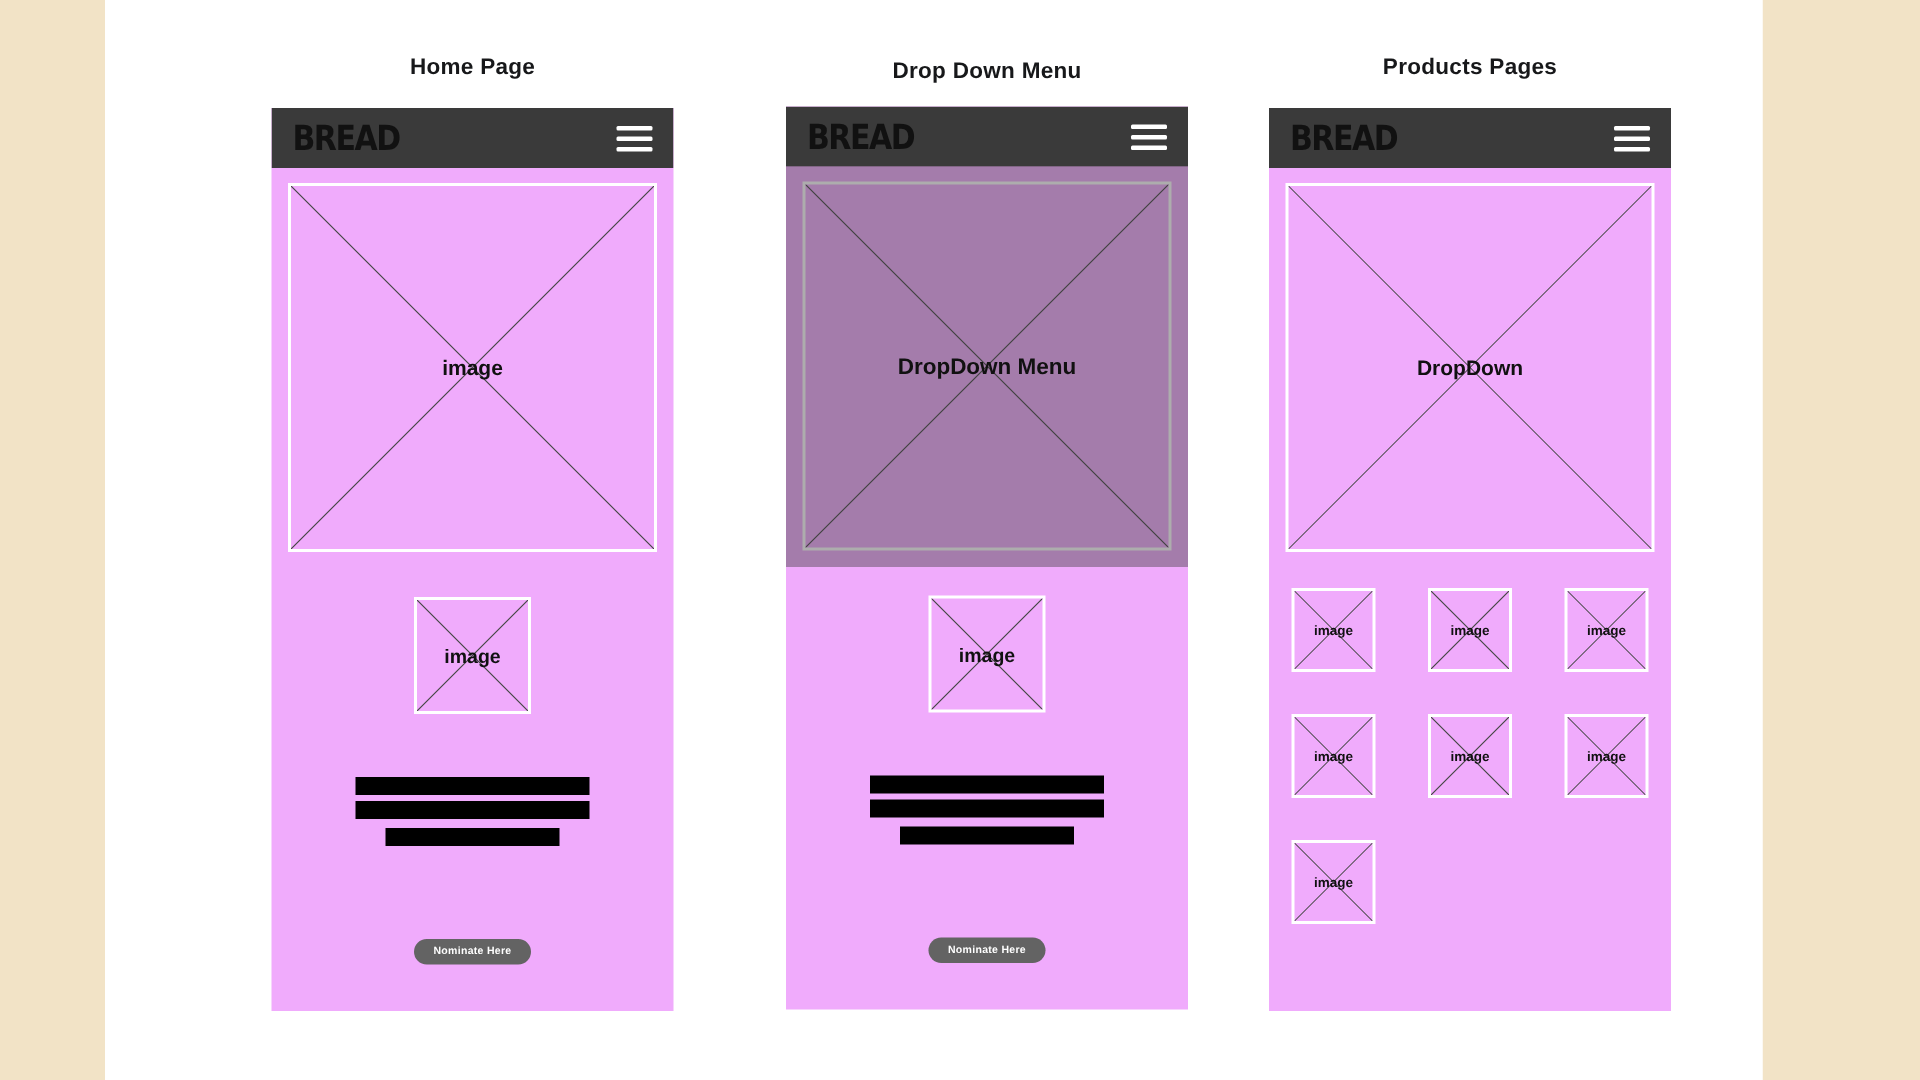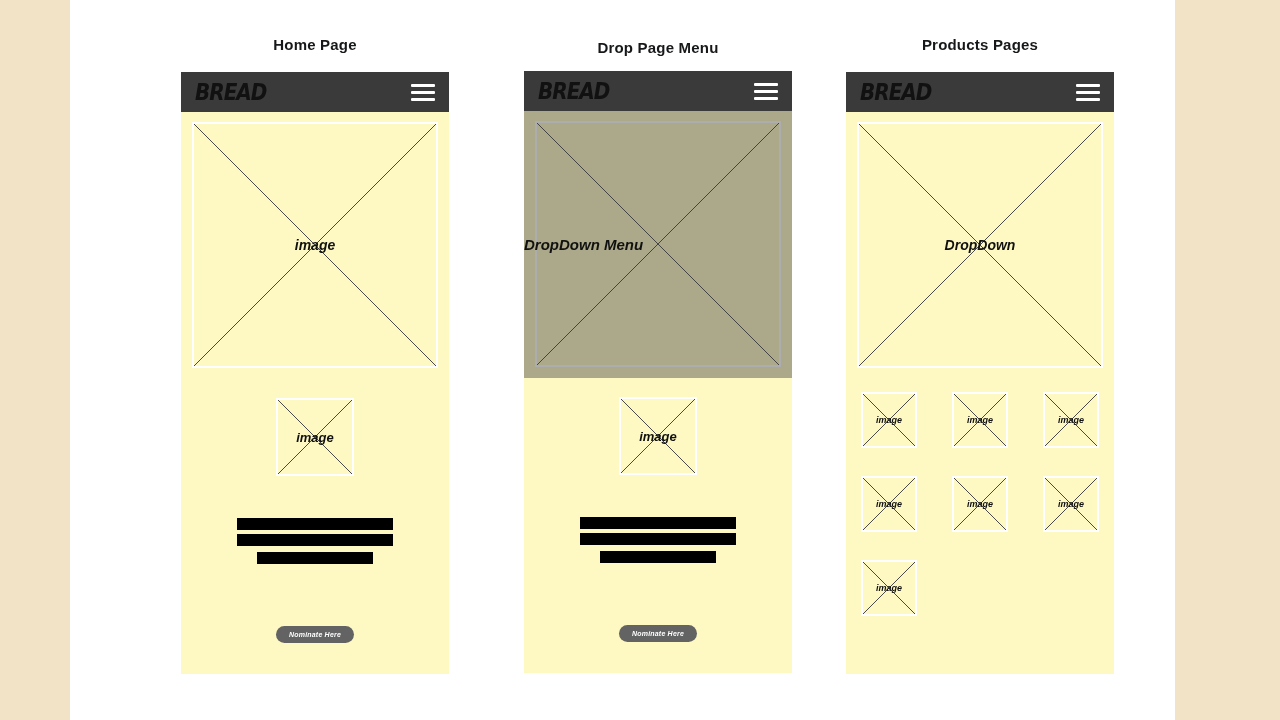--- a/index.html
+++ b/index.html
@@ -59,23 +59,22 @@
     letter-spacing: .2px;
     white-space: nowrap;
   }
   .panel-1 .panel-title { margin-top: 36px; }
   .panel-2 .panel-title { margin-top: 39px; }
   .panel-3 .panel-title { margin-top: 36px; }
 
   
   .phone {
     position: relative;
-    background: #fef9c3;
+    background: #f0abfc;
     overflow: hidden;
-    font-style: italic;
   }
   .phone-1 { margin-top: 19px; height: 602px; }
   .phone-2 { margin-top: 15px; height: 602px; }
   .phone-3 { margin-top: 19px; height: 602px; }
 
   .topbar {
     height: 40px;
     background: #3a3a3a;
     display: flex;
     align-items: center;
@@ -182,21 +181,21 @@
   
   .overlay {
     position: absolute;
     left: 0;
     top: 40px;
     width: 100%;
     height: 267px;
     background: rgba(60,60,60,.42);
     display: flex;
     align-items: center;
-    justify-content: flex-start;
+    justify-content: center;
     z-index: 5;
   }
   .overlay .ovl-label {
     font-size: 15px;
     font-weight: bold;
     color: #111111;
   }
 
   
   .grid {
@@ -252,21 +251,21 @@
         </div>
 
         <div class="cta-wrap">
           <div class="cta">Nominate Here</div>
         </div>
 
       </div>
     </div>
 
     <div class="panel panel-2">
-      <div class="panel-title">Drop Page Menu</div>
+      <div class="panel-title">Drop Down Menu</div>
 
       <div class="phone phone-2">
 
         <div class="topbar">
           <div class="logo">BREAD</div>
           <div class="hamburger">
             <span></span>
             <span></span>
             <span></span>
           </div>

